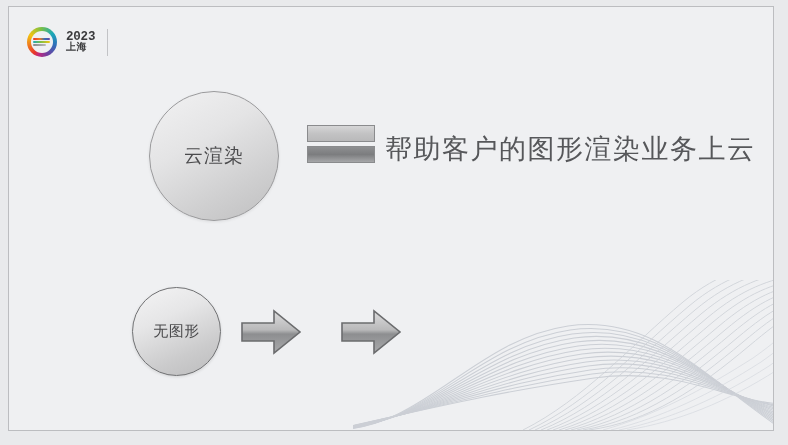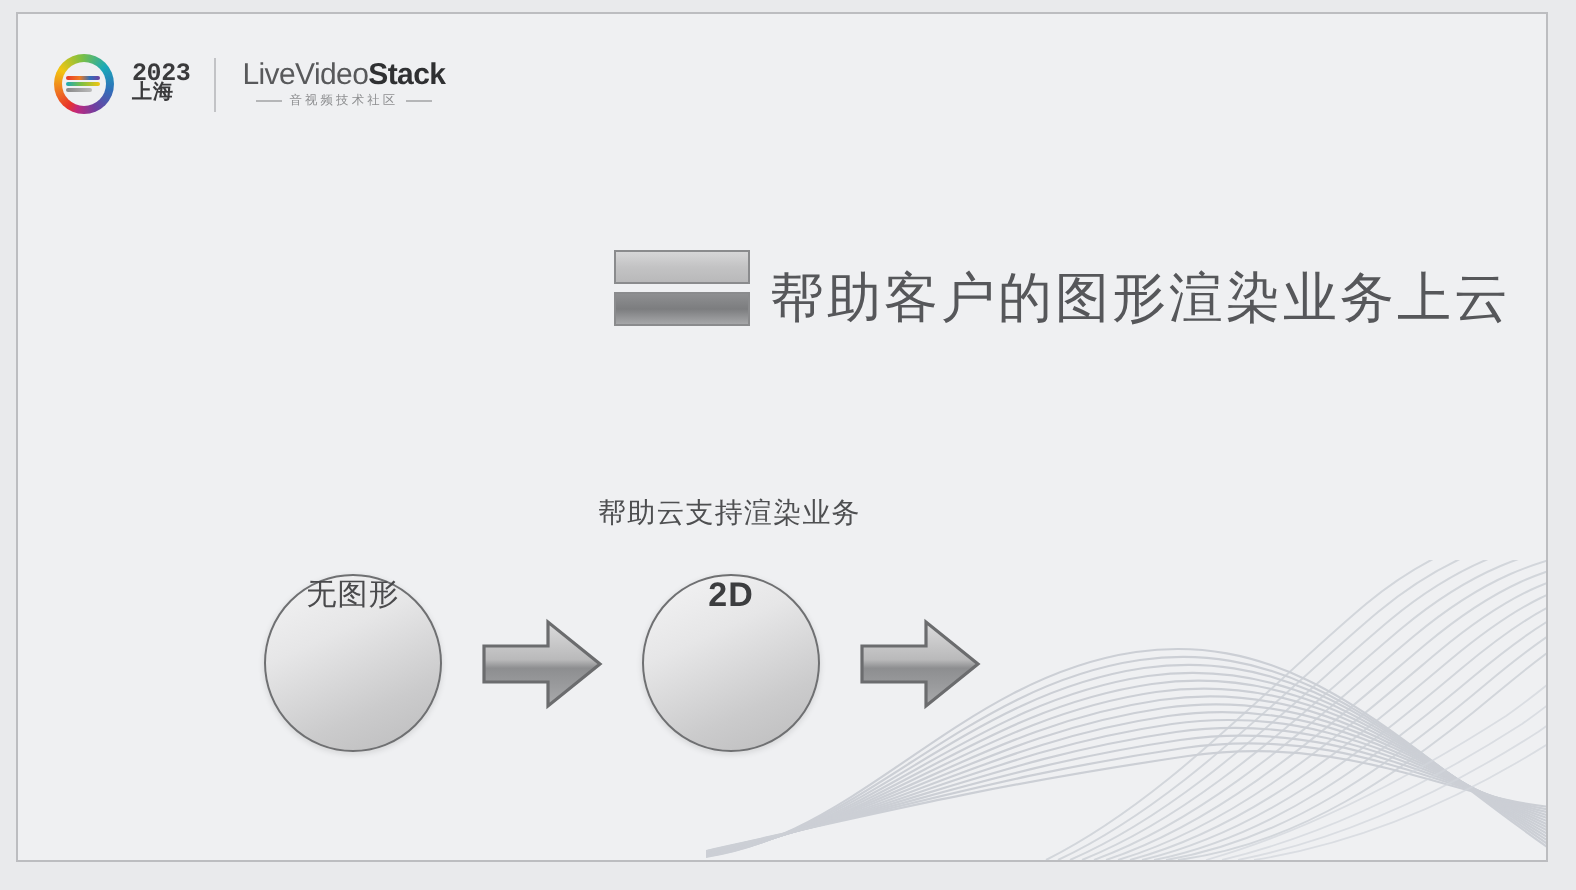--- a/index.html
+++ b/index.html
@@ -208,20 +208,21 @@
     align-items: center;
   }
   .flow-circle {
     width: 87px;
     height: 87px;
     border-radius: 50%;
     background: linear-gradient(155deg, #f4f4f5 0%, #e6e6e7 35%, #cbcbcc 72%, #bcbcbd 100%);
     border: 1px solid #6f7072;
     box-shadow: 0 1px 3px rgba(0,0,0,0.12);
     display: flex;
+    align-items: center;
     justify-content: center;
     flex: 0 0 auto;
   }
   .flow-circle .label-cn {
     font-family: "DejaVu Serif", "Liberation Serif", serif;
     font-size: 15px;
     color: #4a4a4c;
     letter-spacing: 0.5px;
   }
   .flow-circle .label-en {
@@ -295,37 +296,33 @@
       </span>
     </div>
 
     <div id="brand-year-block">
       <span id="brand-year">2023</span>
       <span id="brand-city">上海</span>
     </div>
 
     <div id="brand-divider"></div>
 
-    <div id="brand-wordmark-block">
-      <div id="brand-wordmark">
-        <span>LiveVideo</span><span class="bold">Stack</span>
-      </div>
-      <div id="brand-tagline">音视频技术社区</div>
-    </div>
   </div>
 
+  <div id="hero-circle">
+    <span id="hero-circle-label">云渲染</span>
+  </div>
 
   <div id="heading-bars">
     <div class="heading-bar top"></div>
     <div class="heading-bar bottom"></div>
   </div>
 
   <div id="hero-heading">帮助客户的图形渲染业务上云</div>
 
-  <div id="flow-caption">帮助云支持渲染业务</div>
 
   <div id="flow-row">
 
     <div class="flow-circle">
       <span class="label-cn">无图形</span>
     </div>
 
     <div class="flow-gap-a"></div>
 
     <svg class="flow-arrow" viewBox="0 0 62 50">
@@ -335,23 +332,20 @@
           <stop offset="45%" stop-color="#b9b9ba"></stop>
           <stop offset="55%" stop-color="#8d8e90"></stop>
           <stop offset="100%" stop-color="#a9aaac"></stop>
         </linearGradient>
       </defs>
       <path d="M 2,16 L 34,16 L 34,4 L 60,25 L 34,46 L 34,34 L 2,34 Z" fill="url(#arrGrad1)" stroke="#6b6c6e" stroke-width="1.6" stroke-linejoin="miter"></path>
     </svg>
 
     <div class="flow-gap-b"></div>
 
-    <div class="flow-circle">
-      <span class="label-en">2D</span>
-    </div>
 
     <div class="flow-gap-a"></div>
 
     <svg class="flow-arrow" viewBox="0 0 62 50">
       <defs>
         <linearGradient id="arrGrad2" x1="0" y1="0" x2="0" y2="1">
           <stop offset="0%" stop-color="#dcdcdd"></stop>
           <stop offset="45%" stop-color="#b9b9ba"></stop>
           <stop offset="55%" stop-color="#8d8e90"></stop>
           <stop offset="100%" stop-color="#a9aaac"></stop>

